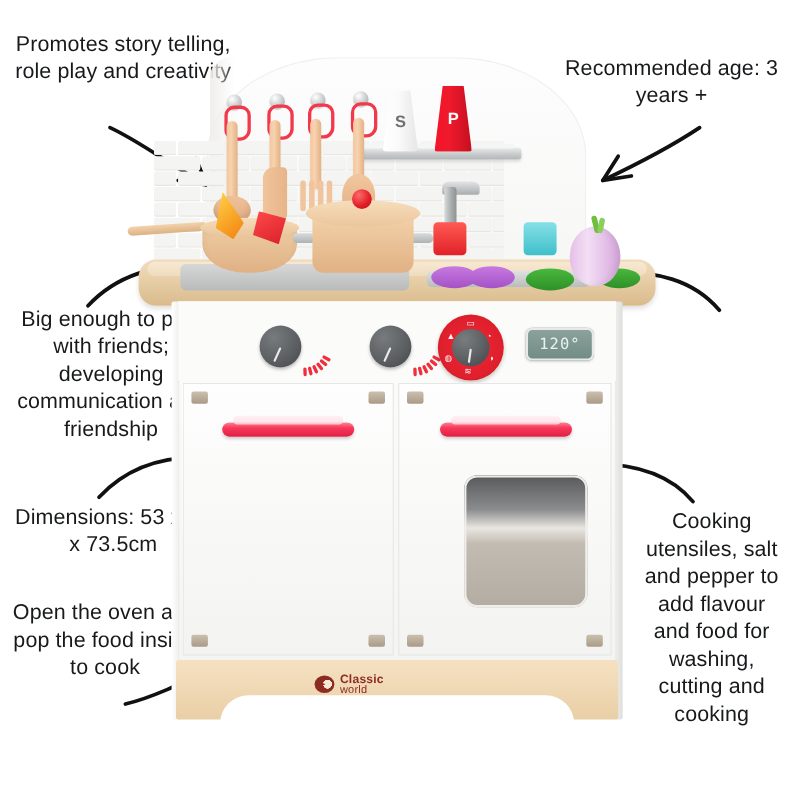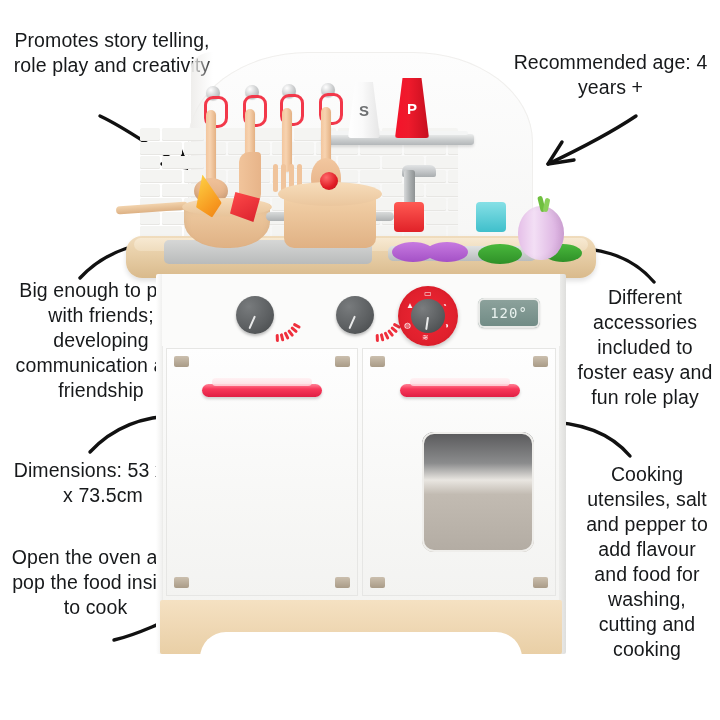--- a/index.html
+++ b/index.html
@@ -196,23 +196,22 @@
     background:#8d2b23;clip-path:polygon(0 0,100% 50%,0 100%);}
   #logo .t1{position:absolute;left:23px;top:0;font-size:11px;color:#8d2b23;font-weight:700;letter-spacing:.2px;}
   #logo .t2{position:absolute;left:23px;top:10px;font-size:10px;color:#8d2b23;letter-spacing:.2px;}
 </style>
 </head>
 <body>
 
 <div id="stage">
 
   <div class="callout" id="c-story">Promotes story telling, role play and creativity</div>
-  <div class="callout" id="c-age">Recommended age: 4 years +</div>
+  <div class="callout" id="c-age">Recommended age: 3 years +</div>
   <div class="callout" id="c-big">Big enough to play with friends; developing communication and friendship</div>
-  <div class="callout" id="c-acc">Different accessories included to foster easy and fun role play</div>
   <div class="callout" id="c-dim">Dimensions: 53 x 31 x 73.5cm</div>
   <div class="callout" id="c-cook">Cooking utensiles, salt and pepper to add flavour and food for washing, cutting and cooking</div>
   <div class="callout" id="c-oven">Open the oven and pop the food inside to cook</div>
 
   <svg class="arrow" style="left:96px;top:110px;" width="110" height="70" viewBox="0 0 110 70">
     <path d="M4 6 C34 20 58 40 92 58" stroke="#111" stroke-width="3.4" fill="none" stroke-linecap="round"></path>
     <path d="M92 58 L66 54 M92 58 L82 34" stroke="#111" stroke-width="3.4" fill="none" stroke-linecap="round"></path>
   </svg>
 
   <svg class="arrow" style="left:532px;top:112px;" width="110" height="62" viewBox="0 0 110 62">
@@ -375,15 +374,20 @@
       <div class="corner" style="left:8px;top:8px;"></div>
       <div class="corner" style="right:8px;top:8px;"></div>
       <div class="corner" style="left:8px;bottom:8px;"></div>
       <div class="corner" style="right:8px;bottom:8px;"></div>
       <div class="handle" style="left:38px;top:36px;"></div>
     </div>
     <div id="window"></div>
 
     <div id="base"></div>
     <div id="base-cut"></div>
+    <div id="logo">
+      <div class="mark"></div>
+      <div class="t1">Classic</div>
+      <div class="t2">world</div>
+    </div>
 
   </div>
 </div>
 
 </body></html>

